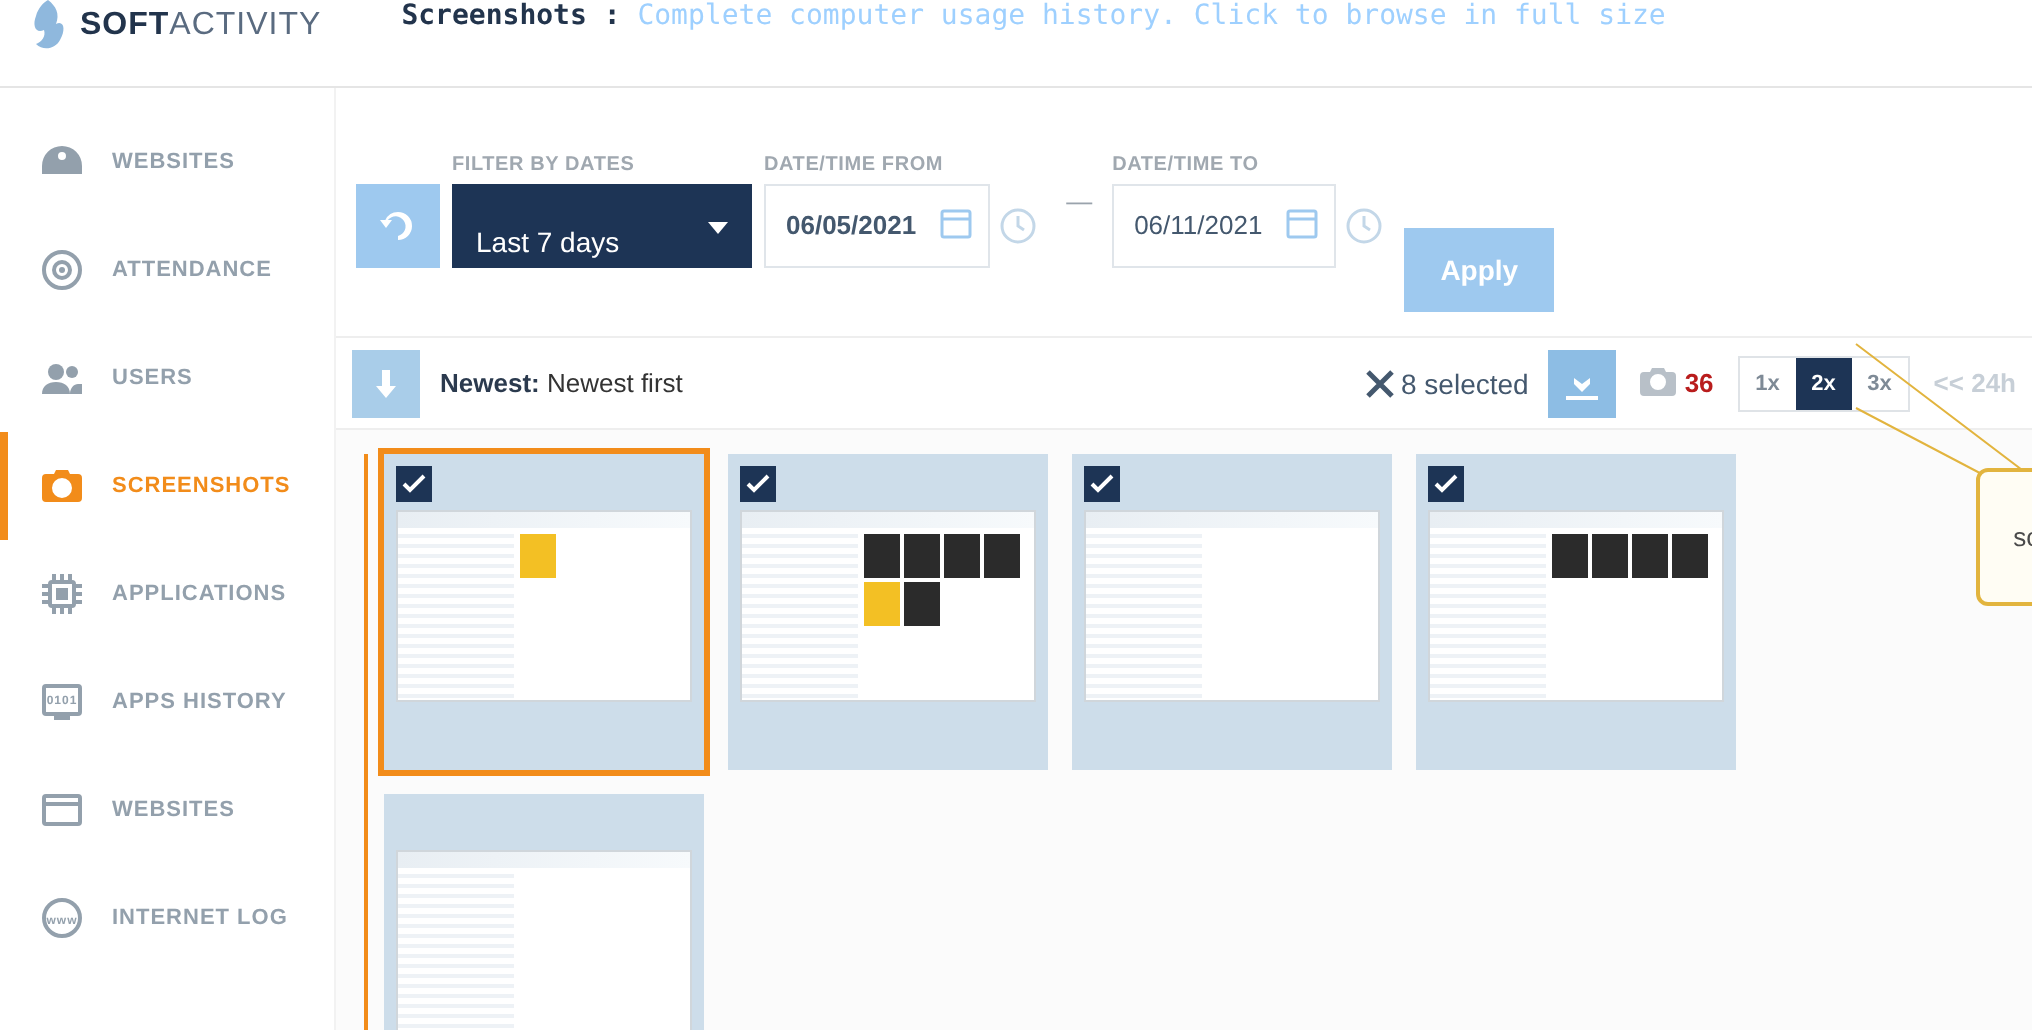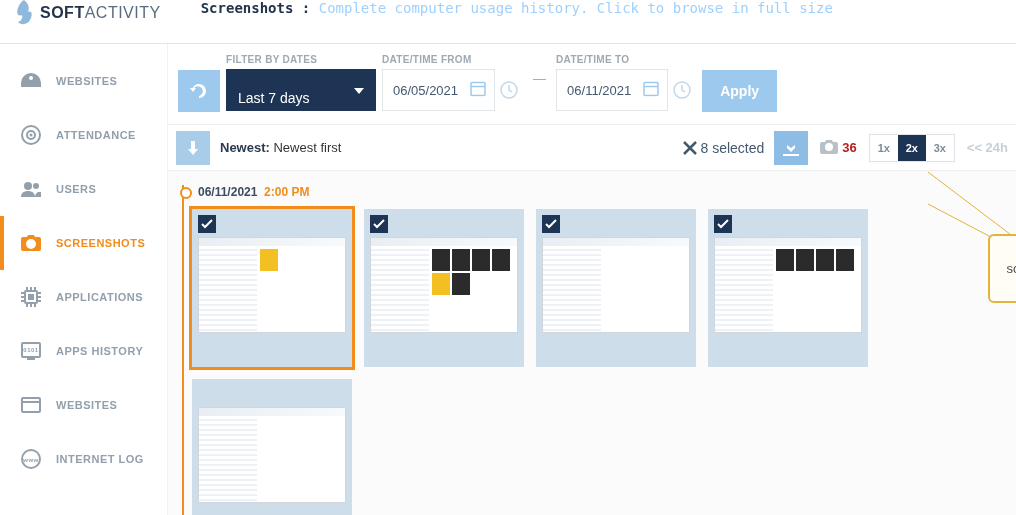--- a/index.html
+++ b/index.html
@@ -18,32 +18,32 @@
 .shell { display:flex; height:calc(515px - 44px); }
 .sidebar { width:168px; background:#fff; padding-top:10px; border-right:1px solid #f2f2f2;}
 .nav-item { display:flex; align-items:center; height:54px; padding-left:18px; color:#93a0ac; font-weight:700; font-size:11px; letter-spacing:.5px; cursor:pointer;}
 .nav-item.active { color:#f28c1a; border-left:4px solid #f28c1a; padding-left:14px;}
 .nav-item .icon { width:26px; height:20px; margin-right:12px; display:flex; align-items:center; justify-content:center;}
 .nav-item svg { fill: currentColor; }
 
 .main { flex:1; background:#fbfbfb; overflow:hidden; position:relative;}
 
 
-.filterbar { display:flex; align-items:flex-start; gap:6px; padding:10px 10px 12px 10px; background:#fff; border-bottom:1px solid #eee;}
+.filterbar { display:flex; align-items:center; gap:6px; padding:10px 10px 12px 10px; background:#fff; border-bottom:1px solid #eee;}
 .filterbar .col { display:flex; flex-direction:column; gap:4px;}
 .filterbar .small-label { font-size:10px; color:#a0a8b0; font-weight:700; letter-spacing:.3px;}
 .iconbtn { width:42px; height:42px; background:#9ec9ef; display:flex; align-items:center; justify-content:center; cursor:pointer;}
 .iconbtn svg{fill:#fff;}
 .range-select { height:42px; background:#1d3455; color:#fff; padding:16px 34px 0 12px; font-size:14px; position:relative; display:flex; align-items:center; min-width:150px; cursor:pointer;}
 .range-select:after{ content:""; position:absolute; right:12px; top:50%; margin-top:-2px; border-left:5px solid transparent; border-right:5px solid transparent; border-top:6px solid #fff;}
 .date-input { height:42px; border:1px solid #e0e5ea; background:#fff; padding:0 36px 0 10px; color:#44586e; font-size:13px; min-width:110px; display:flex; align-items:center; position:relative;}
 .date-input .cal{ position:absolute; right:8px; top:50%; transform:translateY(-50%);}
 .clock { width:28px; height:42px; display:flex; align-items:center; justify-content:center;}
 .dash{ color:#9aa3ac; padding:0 4px; align-self:center; margin-bottom:10px;}
-.apply { height:42px; background:#9ec9ef; color:#fff; font-weight:700; padding:0 18px; border:none; cursor:pointer; font-size:14px;}
+.apply { height:42px; background:#9ec9ef; color:#fff; font-weight:700; padding:0 18px; border:none; cursor:pointer; font-size:14px;margin-top:44px;}
 
 
 .toolbar { display:flex; align-items:center; height:46px; padding:0 8px 0 0; border-bottom:1px solid #eee; background:#fff;}
 .toolbar .sortbtn{ width:34px; height:34px; background:#a9cde9; display:flex; align-items:center; justify-content:center; margin-left:8px; cursor:pointer;}
 .toolbar .sortlabel{ margin-left:10px; font-size:13px;}
 .toolbar .sortlabel b{ color:#2b3a4e;}
 .toolbar .spacer{ flex:1;}
 .toolbar .sel { display:flex; align-items:center; color:#44586e; font-size:14px; margin-right:10px; cursor:pointer;}
 .toolbar .sel svg{ margin-right:4px;}
 .dlbtn{ width:34px; height:34px; background:#8dbde4; display:flex; align-items:center; justify-content:center; position:relative; cursor:pointer;}
@@ -184,21 +184,21 @@
           </div>
       </div>
       <div class="col">
         <span class="small-label">FILTER BY DATES</span>
         <div class="range-select">
             <span>Last 7 days</span>
           </div>
       </div>
       <div class="col">
         <span class="small-label">DATE/TIME FROM</span>
-        <div style="display:flex;align-items:center;">
+        <div style="display:flex;align-items:center;font-weight:bold;">
           <div class="date-input">
               <span>06/05/2021</span>
               <span class="cal"><svg width="16" height="16" viewBox="0 0 16 16">
                   <rect x="1" y="2" width="14" height="13" rx="1" fill="none" stroke="#9ec9ef" stroke-width="1.5"></rect>
                   <line x1="1" y1="6" x2="15" y2="6" stroke="#9ec9ef" stroke-width="1.5"></line>
                 </svg></span>
             </div>
           <div class="clock">
               <svg width="18" height="18" viewBox="0 0 18 18">
                 <circle cx="9" cy="9" r="8" fill="none" stroke="#c3d7e8" stroke-width="1.5"></circle>
@@ -260,21 +260,20 @@
       <div class="zoomgrp">
         <div class="z">1x</div>
         <div class="z active">2x</div>
         <div class="z">3x</div>
       </div>
       <div class="hrs">&lt;&lt; 24h</div>
     </div>
 
     <div class="scroll">
       <div class="timegroup">
-        <div class="timestamp"><span class="d">06/11/2021</span>&nbsp;&nbsp;<span class="t">2:00 PM</span></div>
         <div class="grid">
           <div class="thumb sel">
               <div class="chk">
                 <svg viewBox="0 0 12 12">
                   <path d="M1 6l3 3 7-7" stroke="#fff" stroke-width="2" fill="none"></path>
                 </svg>
               </div>
               <div class="shot">
                 <div class="bar"></div>
                 <div class="body">

